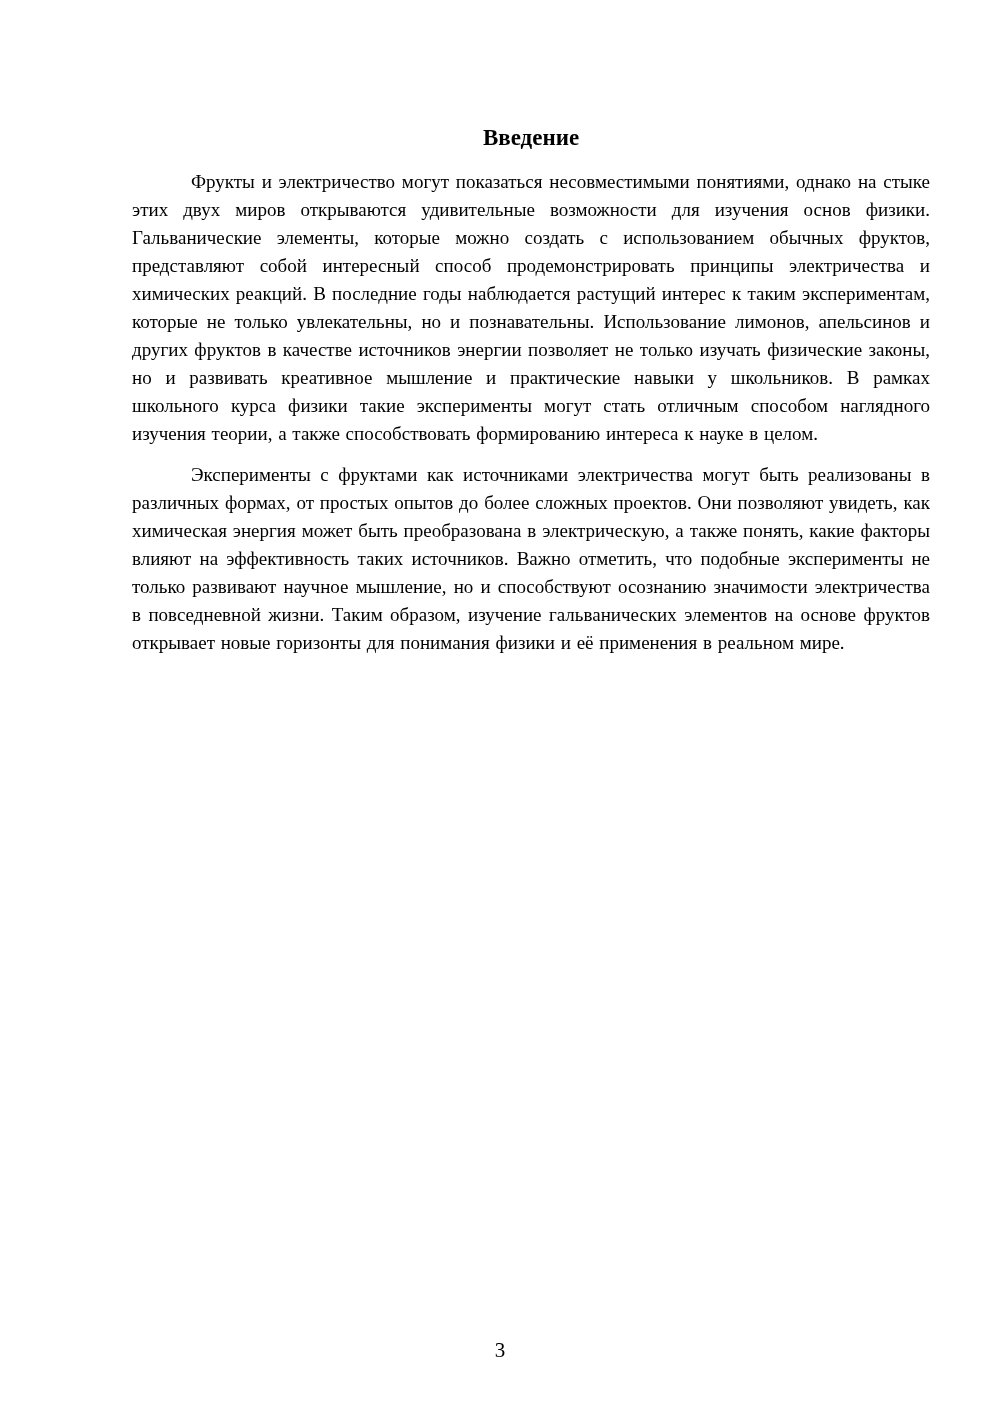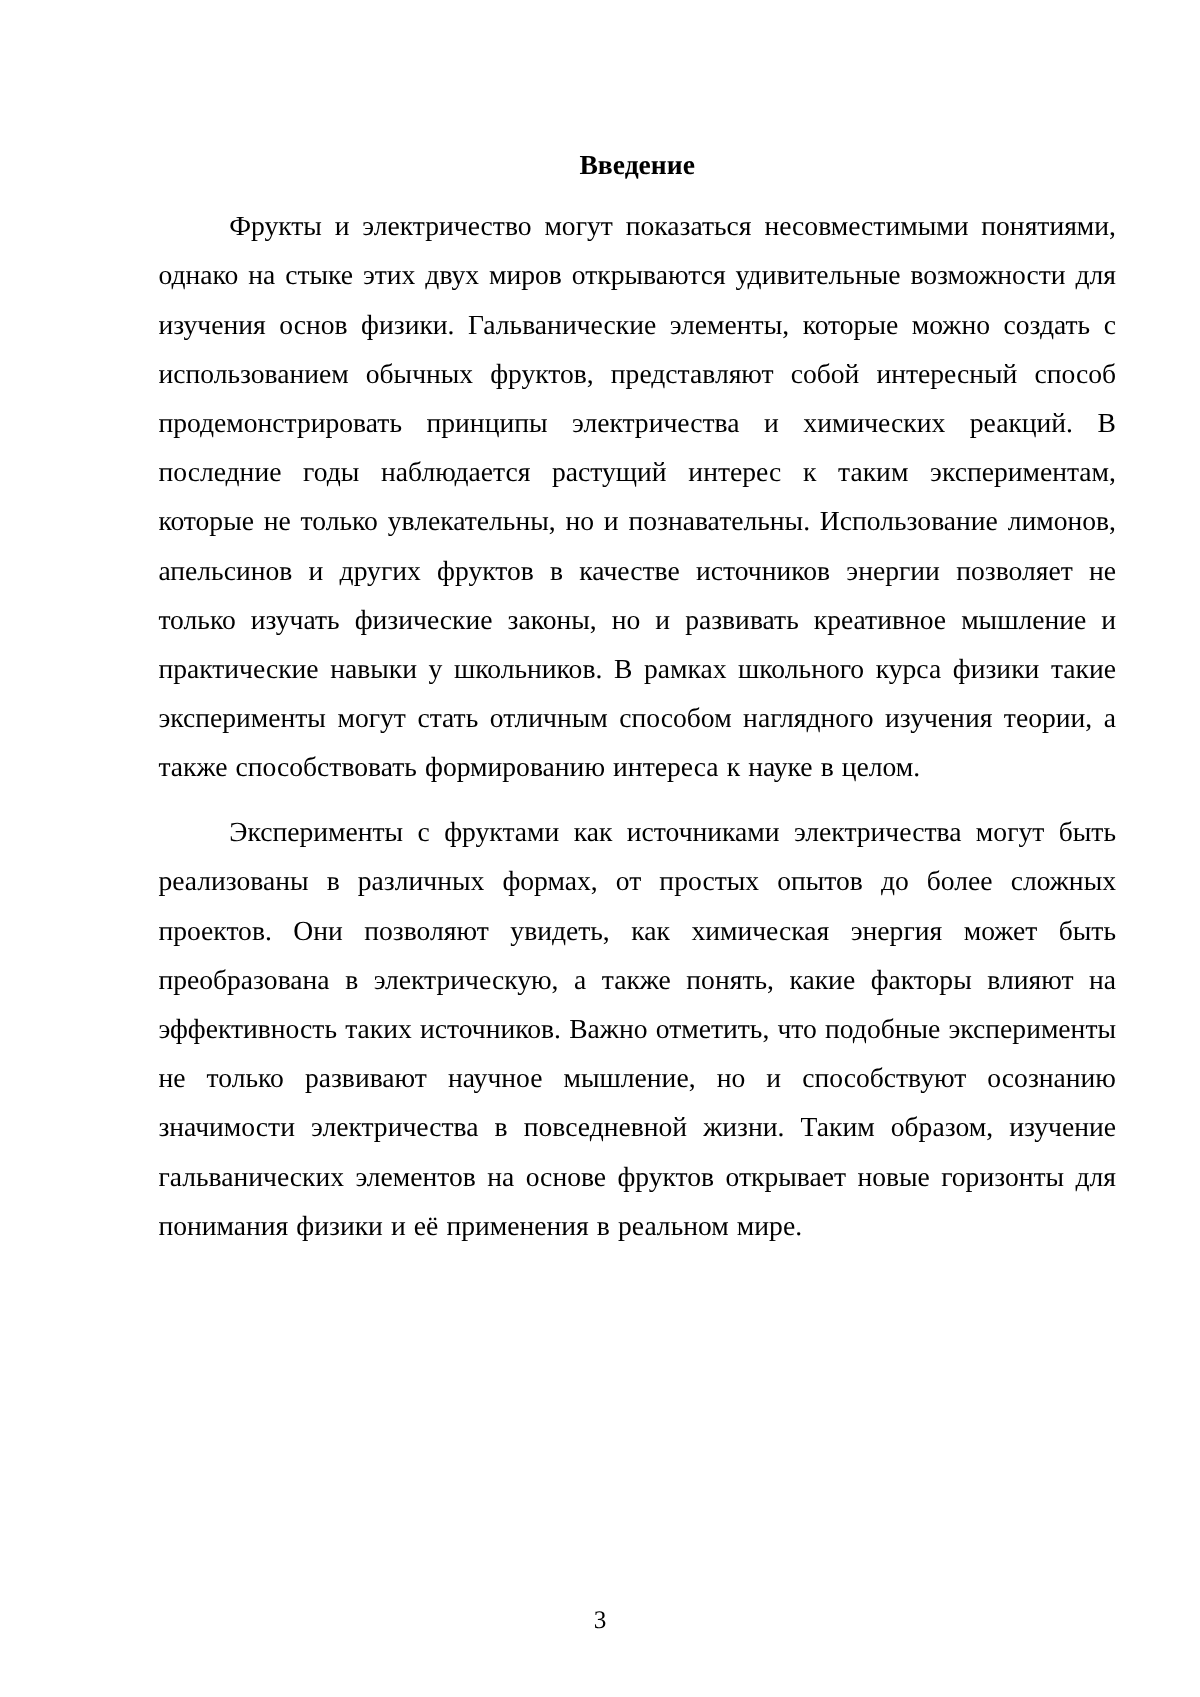--- a/index.html
+++ b/index.html
@@ -25,22 +25,22 @@
       margin-top: 25px;
     }
     .doc-title {
       font-size: 23px;
       line-height: 35px;
       font-weight: bold;
       text-align: center;
       margin: 0 0 13px 0;
     }
     .para {
-      font-size: 23px;
-      line-height: 41px;
+      font-size: 19px;
+      line-height: 28px;
       text-align: justify;
       text-justify: inter-word;
       text-indent: 59px;
       margin: 0;
       word-spacing: 1px;
     }
     .para + .para {
       margin-top: 13px;
     }
     .page-number {

